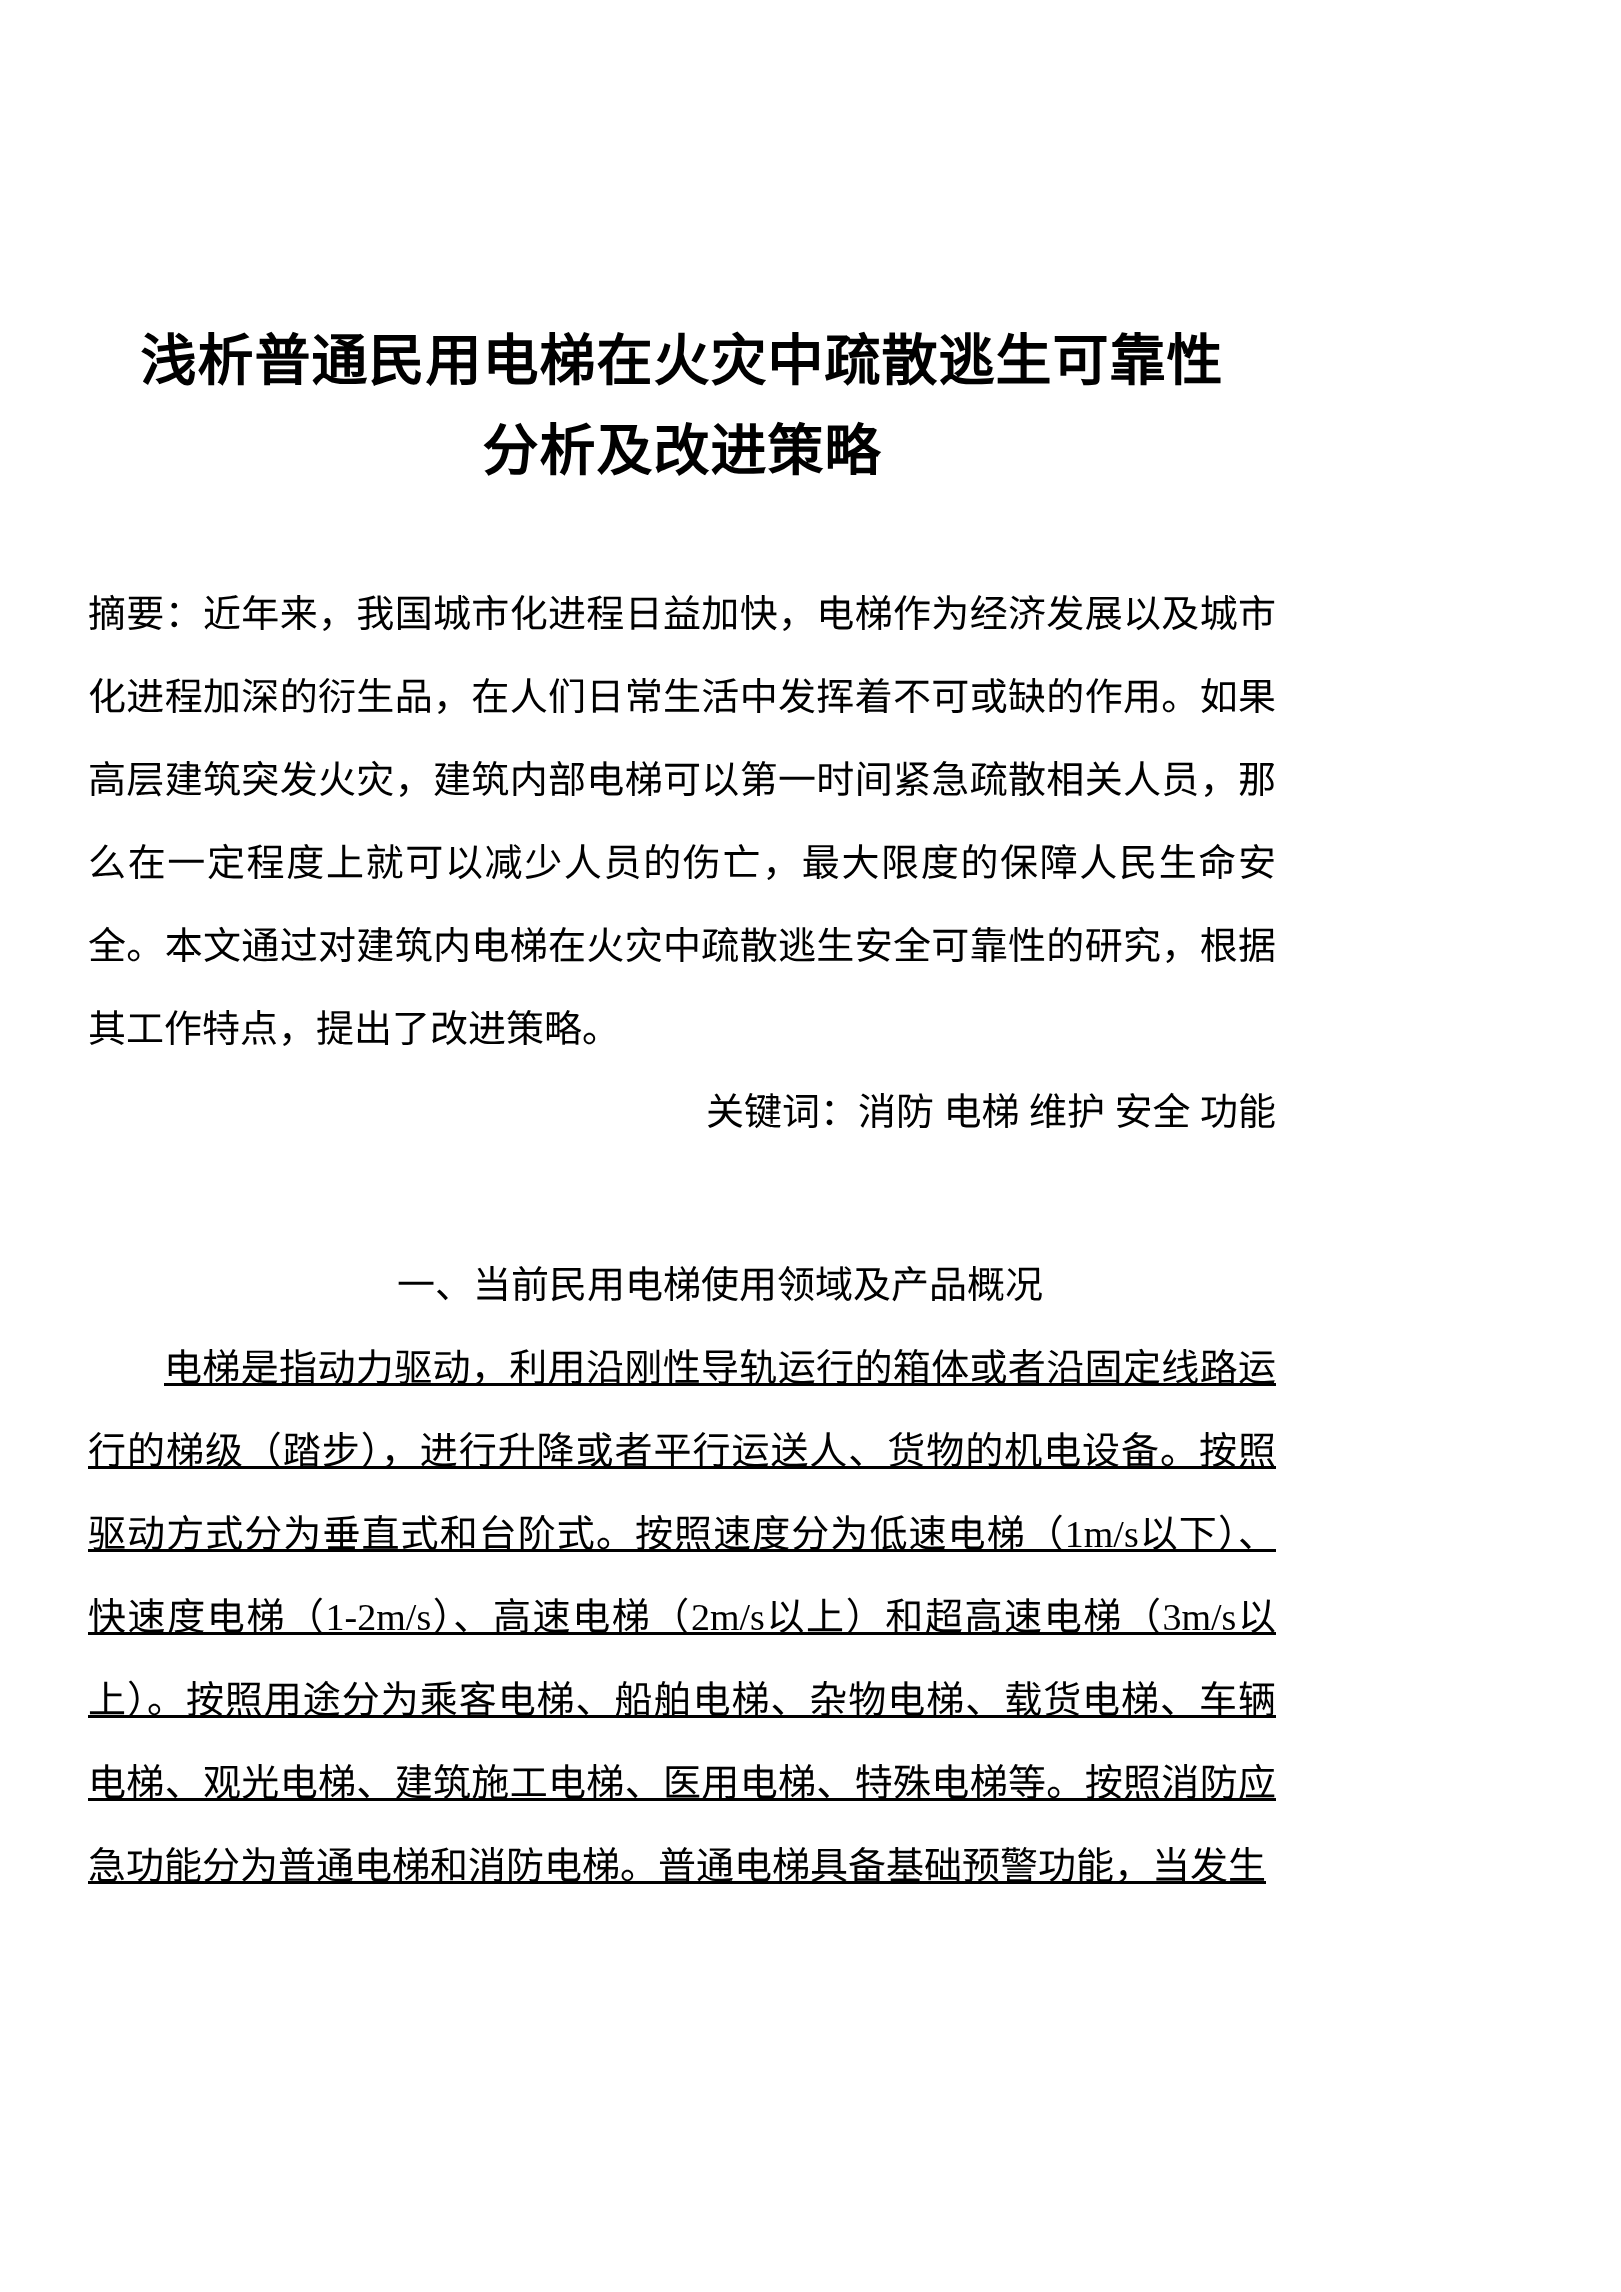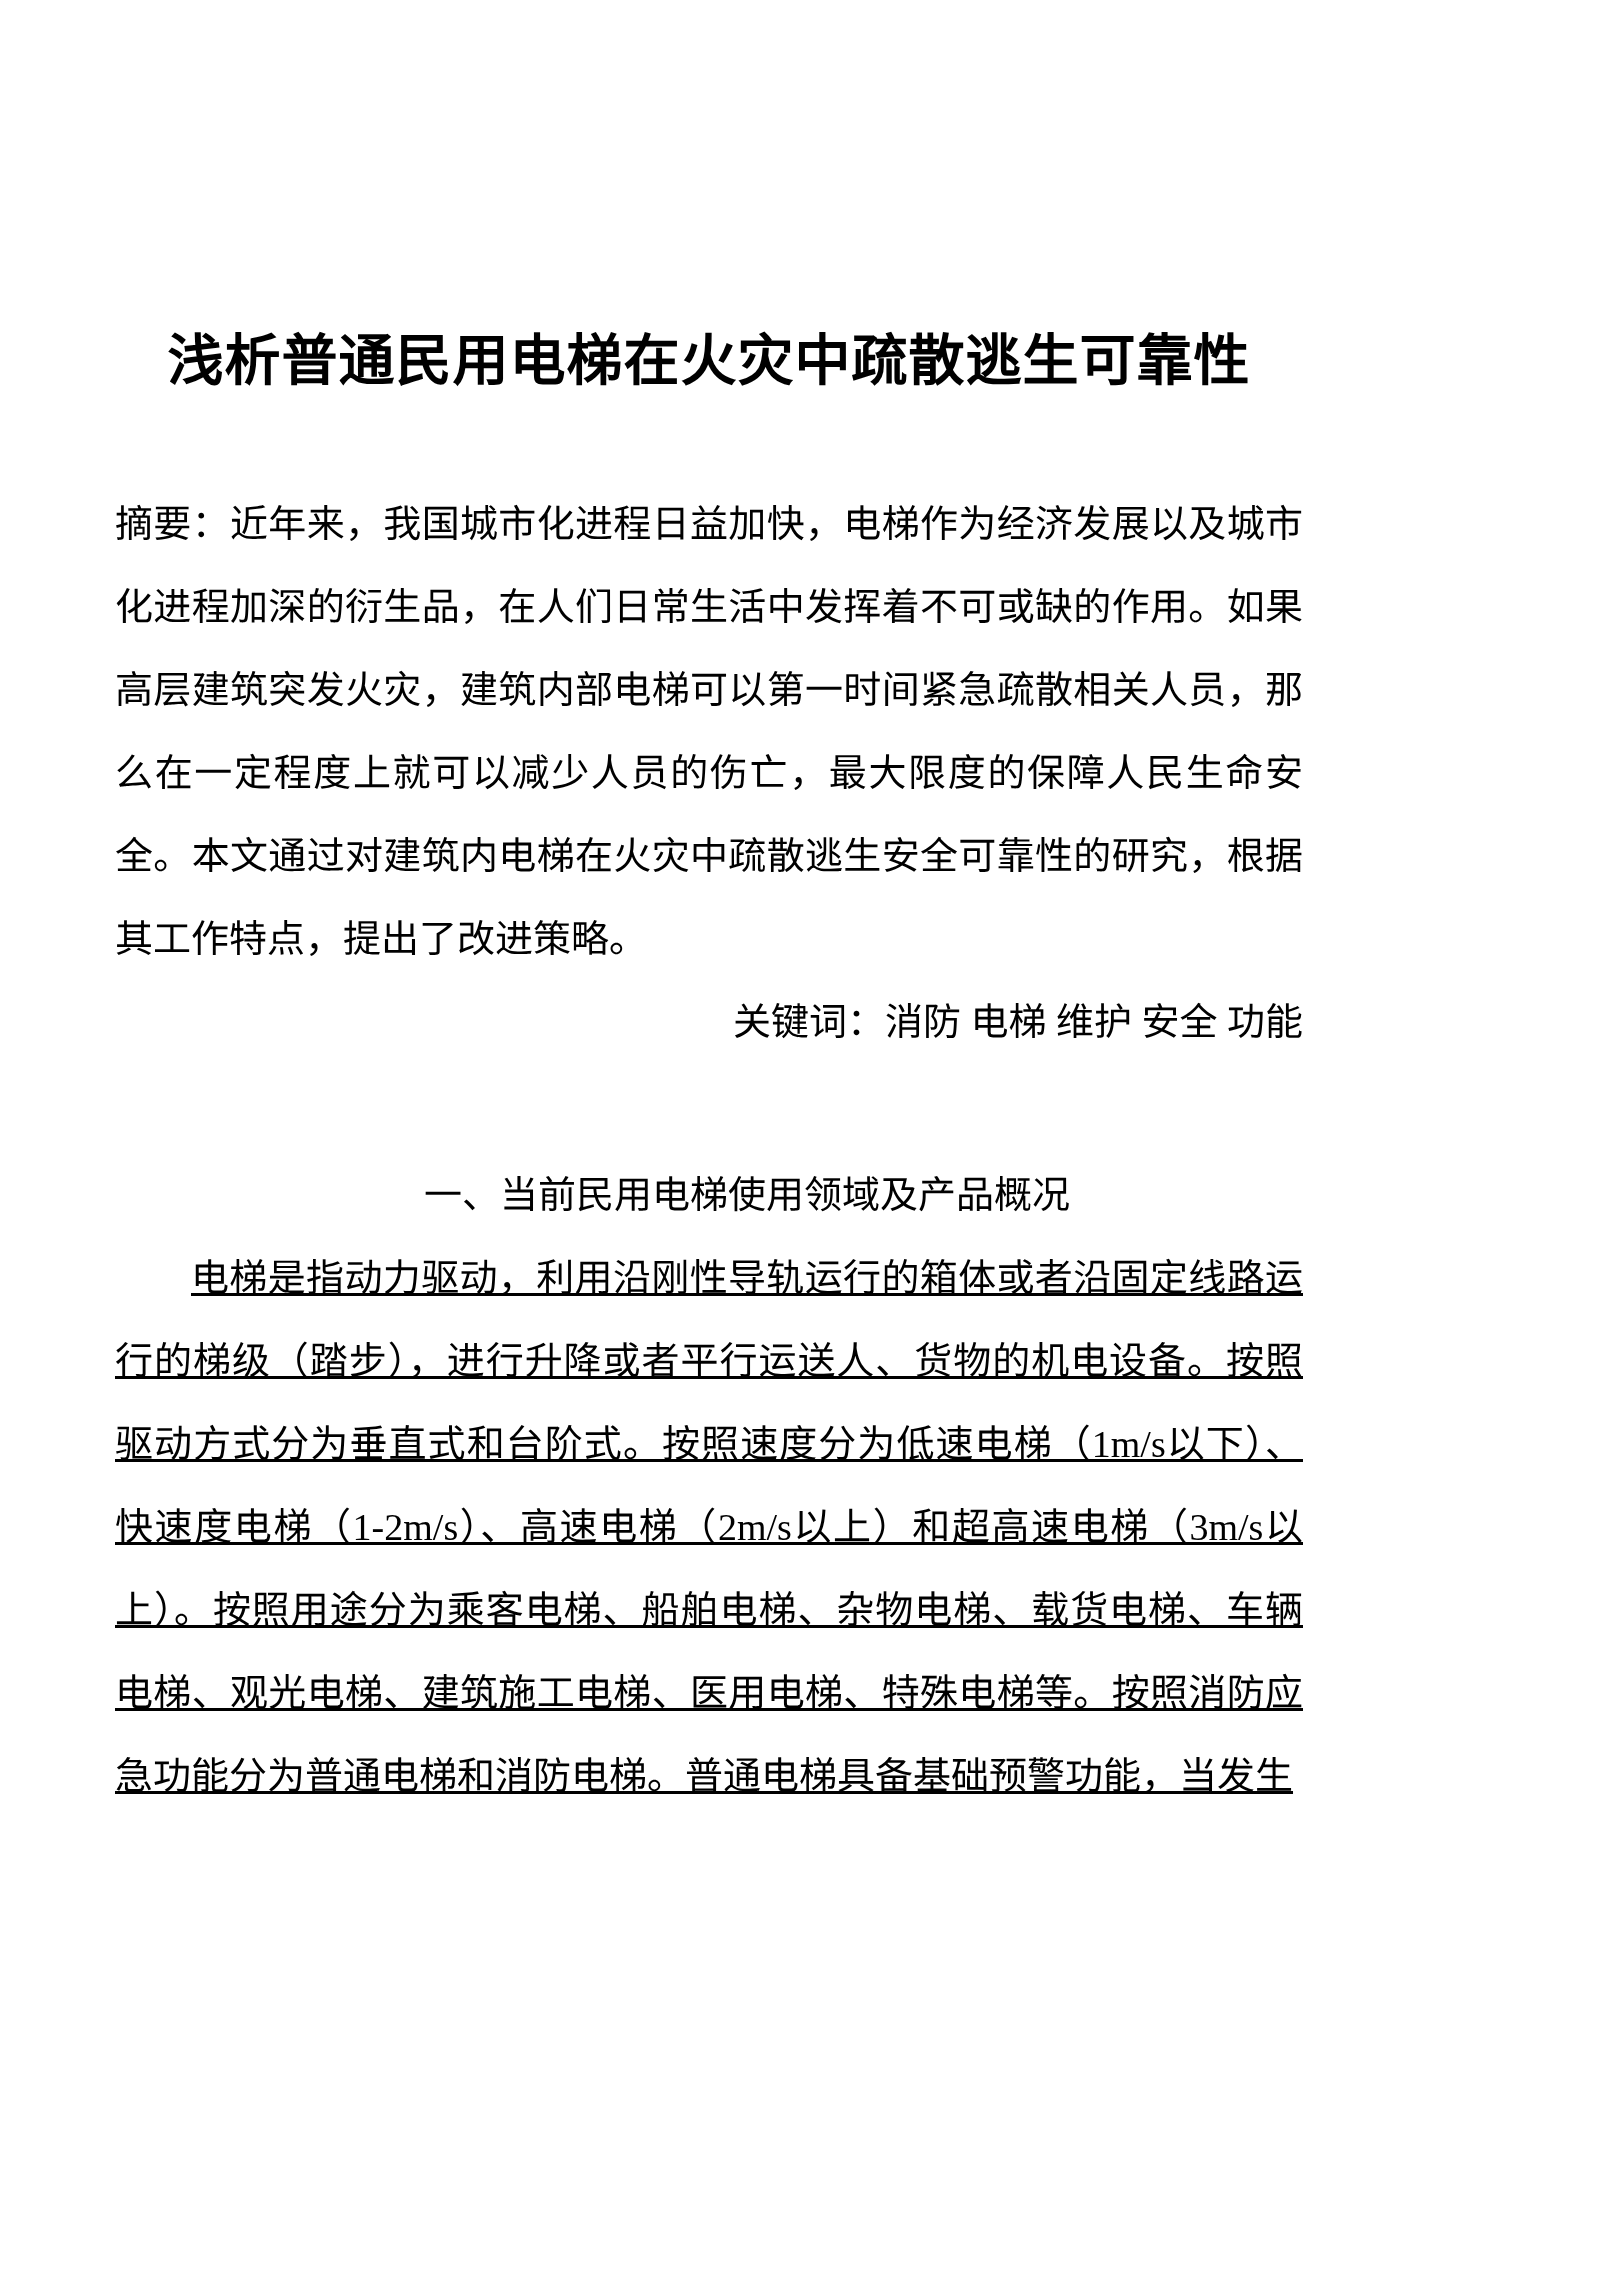--- a/index.html
+++ b/index.html
@@ -9,21 +9,21 @@
   }
   .page {
     position: relative;
     width: 1621px;
     height: 2293px;
     background: #ffffff;
     color: #000000;
     overflow: hidden;
   }
   .content {
-    margin-left: 115px;
+    margin-left: 88px;
     width: 1188px;
   }
   .doc-title {
     margin: 316px 0 0 0;
     font-family: "Liberation Sans", sans-serif;
     font-weight: bold;
     font-size: 56px;
     line-height: 90px;
     text-align: center;
     letter-spacing: 1px;
@@ -62,20 +62,21 @@
   }
 </style>
 </head>
 <body>
 
 <div class="page">
   <div class="content">
 
     <h1 class="doc-title">
       <span class="title-line">浅析普通民用电梯在火灾中疏散逃生可靠性</span>
+      <span class="title-line">分析及改进策略</span>
     </h1>
 
     <p class="para abstract">摘要：近年来，我国城市化进程日益加快，电梯作为经济发展以及城市化进程加深的衍生品，在人们日常生活中发挥着不可或缺的作用。如果高层建筑突发火灾，建筑内部电梯可以第一时间紧急疏散相关人员，那么在一定程度上就可以减少人员的伤亡，最大限度的保障人民生命安全。本文通过对建筑内电梯在火灾中疏散逃生安全可靠性的研究，根据其工作特点，提出了改进策略。</p>
 
     <p class="para keywords">关键词：消防 电梯 维护 安全 功能</p>
 
     <h2 class="section-heading">一、当前民用电梯使用领域及产品概况</h2>
 
     <p class="para indent">电梯是指动力驱动，利用沿刚性导轨运行的箱体或者沿固定线路运行的梯级（踏步），进行升降或者平行运送人、货物的机电设备。按照驱动方式分为垂直式和台阶式。按照速度分为低速电梯（1m/s以下）、快速度电梯（1-2m/s）、高速电梯（2m/s以上）和超高速电梯（3m/s以上）。按照用途分为乘客电梯、船舶电梯、杂物电梯、载货电梯、车辆电梯、观光电梯、建筑施工电梯、医用电梯、特殊电梯等。按照消防应急功能分为普通电梯和消防电梯。普通电梯具备基础预警功能，当发生</p>
 

